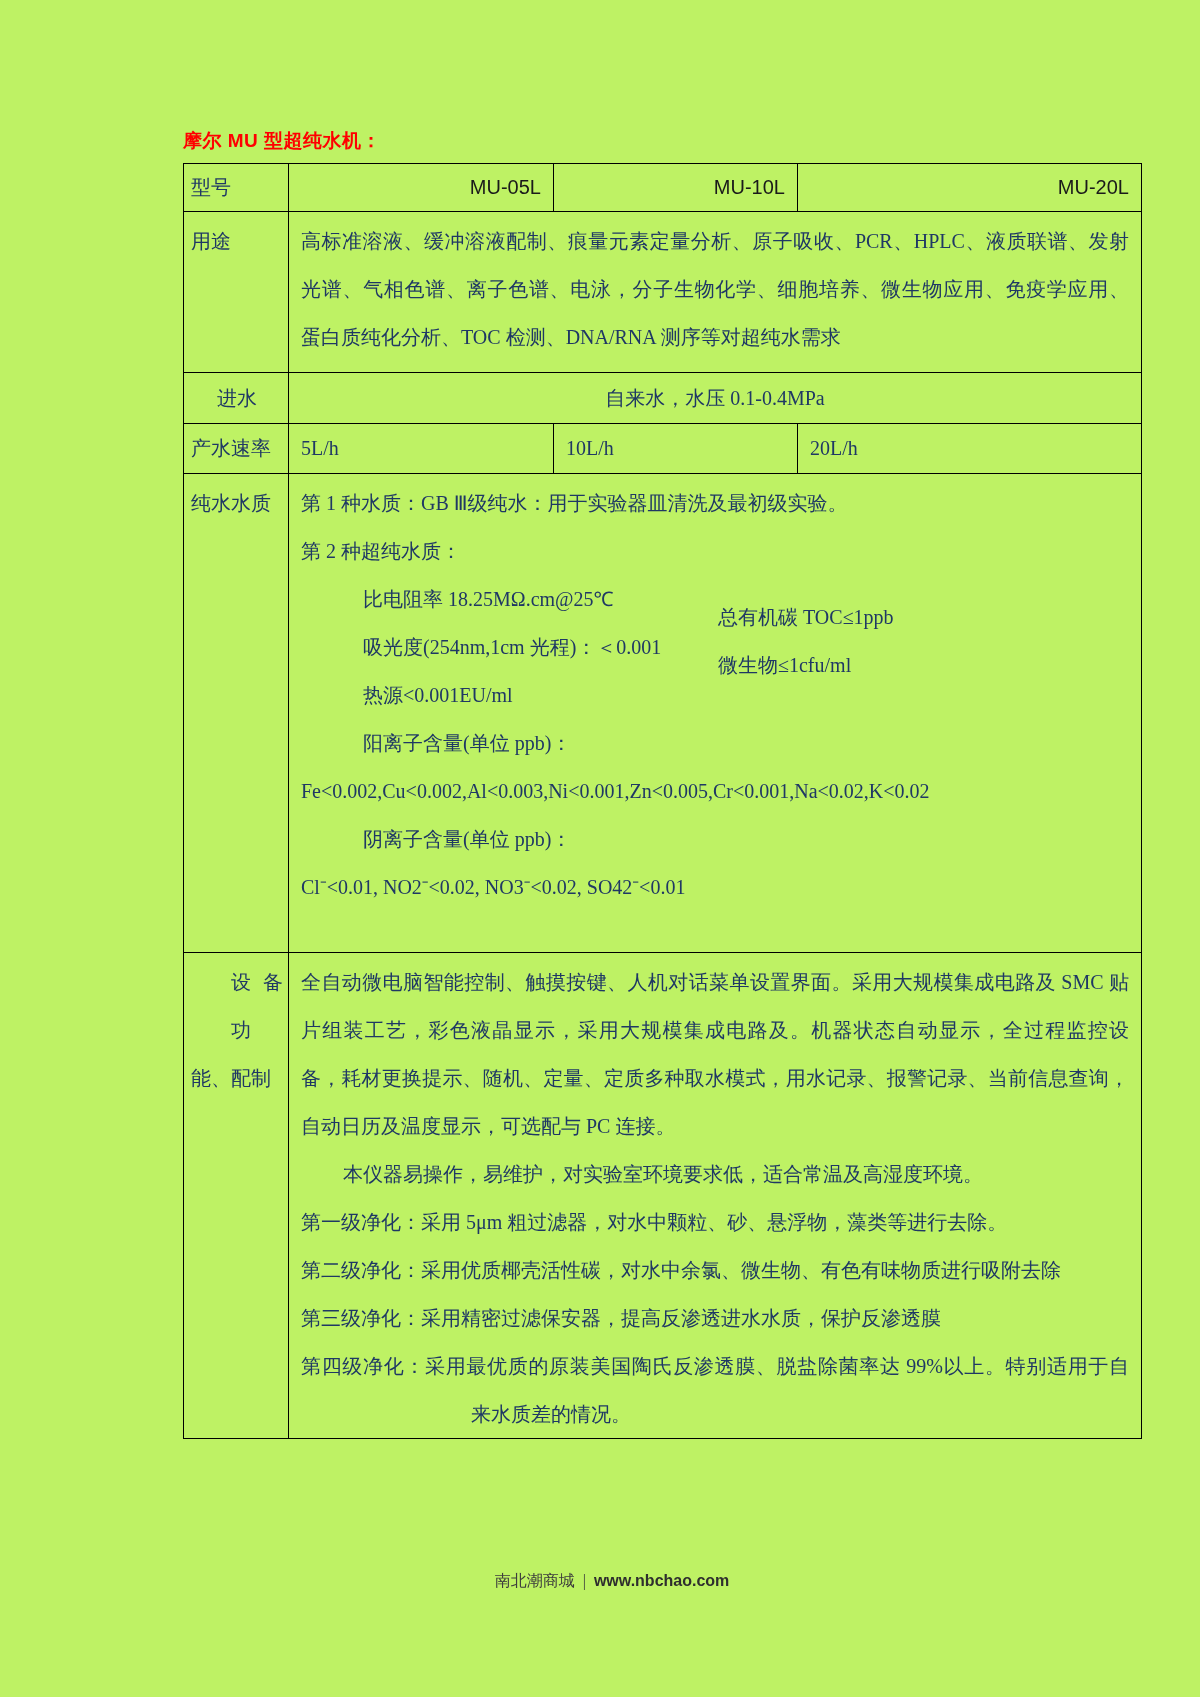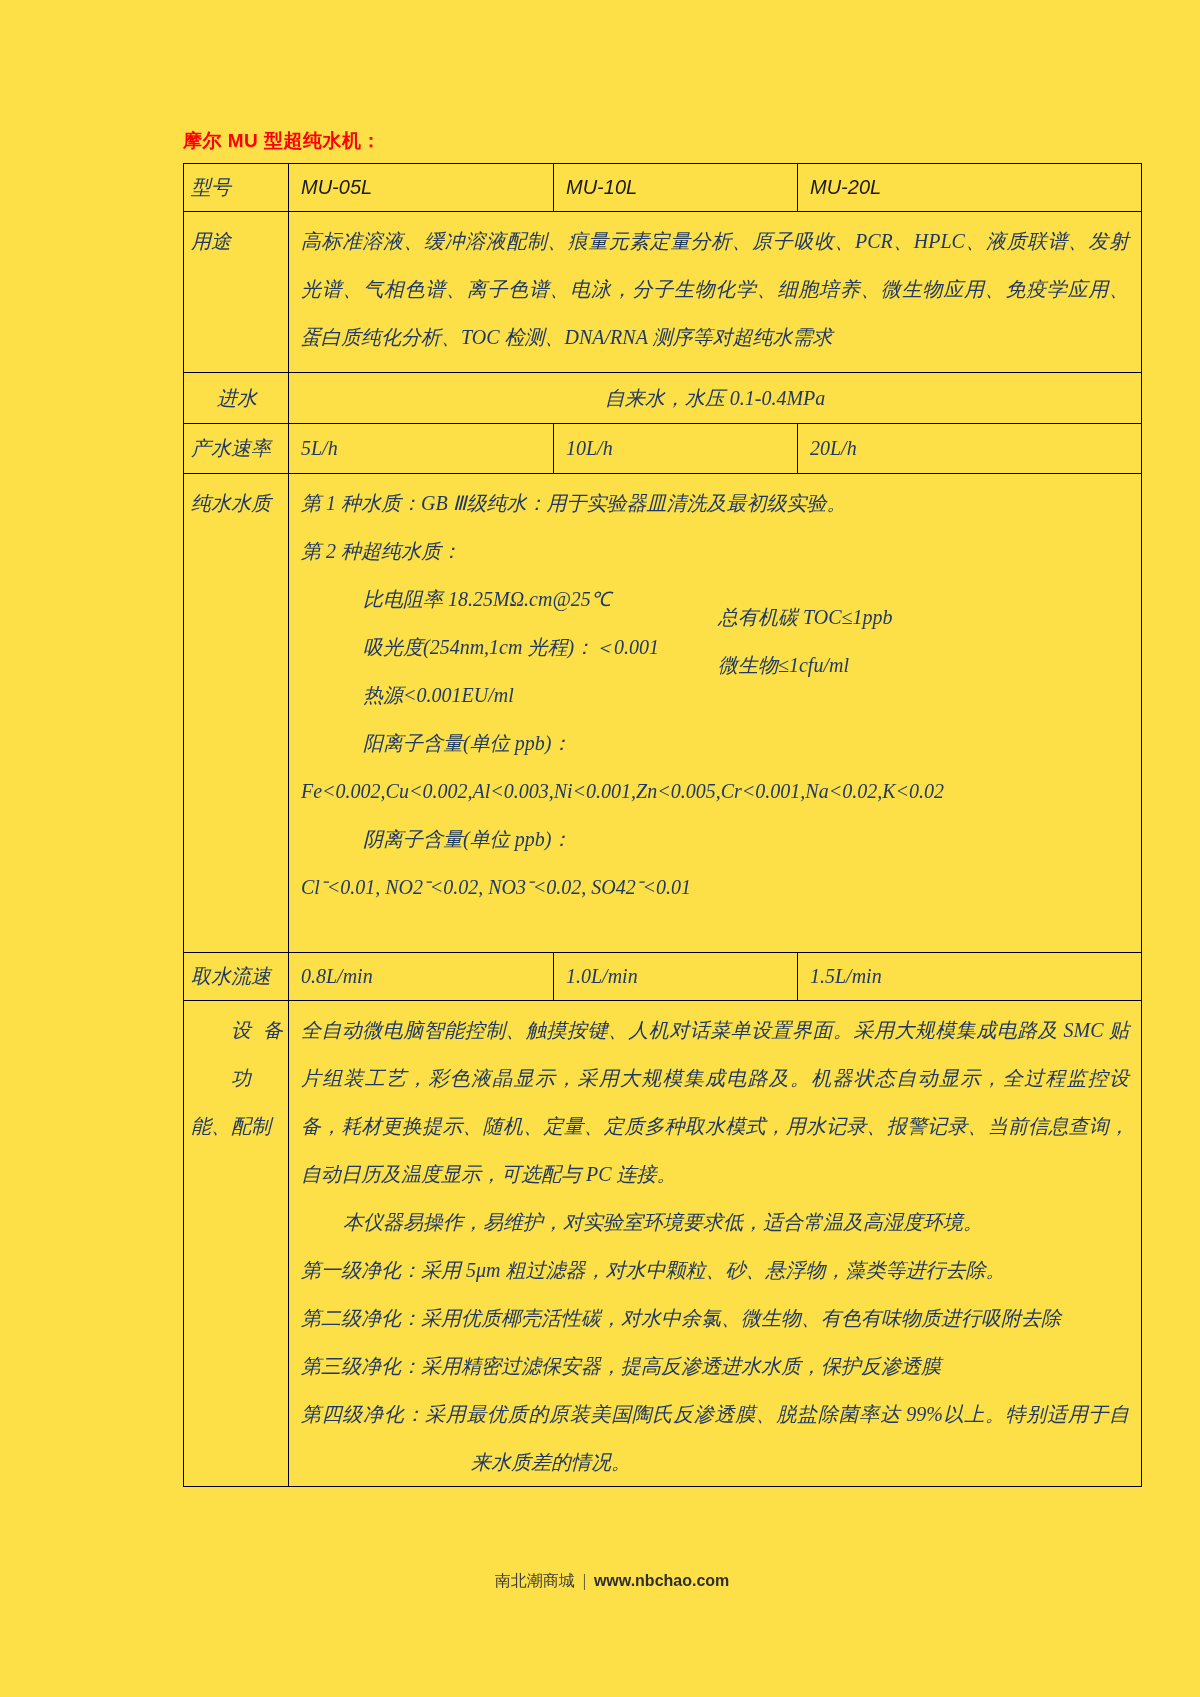--- a/index.html
+++ b/index.html
@@ -1,44 +1,44 @@
 <!DOCTYPE html>
 <html><head>
 <meta charset="utf-8">
 <style>
   html,body { margin:0; padding:0; background:#ffffff; }
   .page {
     position:relative; width:1200px; height:1697px;
-    background:#fde047; overflow:hidden;
+    background:#bef264; overflow:hidden;
     font-family:"Liberation Serif", serif;
   }
   .doc-title {
     position:absolute; left:183px; top:129px; margin:0;
     font-family:"Liberation Sans", sans-serif;
     font-weight:bold; font-size:19px; line-height:24px;
     color:#FF0000; letter-spacing:0.5px; white-space:nowrap;
   }
   .spec-table {
     position:absolute; left:183px; top:163px; width:958px;
     border-collapse:collapse; table-layout:fixed;
     color:#1F3864; font-size:20px;
   }
   .spec-table td {
     border:1px solid #000000;
-    padding:0 12px; vertical-align:middle; overflow:hidden;font-style:italic;
+    padding:0 12px; vertical-align:middle; overflow:hidden;
   }
   td.lbl { padding:0 5px 0 7px; }
   .cell-top { vertical-align:top !important; padding-top:5px !important; }
   .line { line-height:48px; position:relative; white-space:nowrap; }
   .fill { text-align:justify; text-align-last:justify; text-justify:inter-character; white-space:normal; }
   .ind  { padding-left:62px; }   
   .ind2 { padding-left:42px; }   
   .ind3 { padding-left:170px; }  
   .wq2  { position:absolute; left:417px; top:18px; line-height:48px; }
-  .model-val { font-family:"Liberation Sans", sans-serif; color:#1a1a1a; }
+  .model-val { font-family:"Liberation Sans", sans-serif; color:#1a1a1a;text-align:right; }
   tr.r-model    td { height:47px; }
   tr.r-usage    td { height:155px; }
   tr.r-inlet    td { height:50px;text-align:center; }
   tr.r-power    td { height:48px; }
   tr.r-rate     td { height:49px; }
   tr.r-quality  td { height:473px; }
   tr.r-flow     td { height:47px; }
   tr.r-features td { height:473px; }
   .lbl-line { line-height:48px; }
   .lbl-just { text-align:justify; text-align-last:justify; text-justify:inter-character;margin-left:40px; }
@@ -112,26 +112,20 @@
           <span class="wq2">微生物≤1cfu/ml</span>
         </div>
         <div class="line ind">热源&lt;0.001EU/ml</div>
         <div class="line ind">阳离子含量(单位 ppb)：</div>
         <div class="line">Fe&lt;0.002,Cu&lt;0.002,Al&lt;0.003,Ni&lt;0.001,Zn&lt;0.005,Cr&lt;0.001,Na&lt;0.02,K&lt;0.02</div>
         <div class="line ind">阴离子含量(单位 ppb)：</div>
         <div class="line">Cl⁻&lt;0.01, NO2⁻&lt;0.02, NO3⁻&lt;0.02, SO42⁻&lt;0.01</div>
       </td>
     </tr>
 
-    <tr class="r-flow">
-      <td class="lbl">取水流速</td>
-      <td>0.8L/min</td>
-      <td>1.0L/min</td>
-      <td>1.5L/min</td>
-    </tr>
 
     <tr class="r-features">
       <td class="lbl cell-top">
         <div class="lbl-line lbl-just">设 备 功</div>
         <div class="lbl-line">能、配制</div>
       </td>
       <td colspan="3" class="cell-top">
         <div class="line fill">全自动微电脑智能控制、触摸按键、人机对话菜单设置界面。采用大规模集成电路及 SMC 贴</div>
         <div class="line fill">片组装工艺，彩色液晶显示，采用大规模集成电路及。机器状态自动显示，全过程监控设</div>
         <div class="line fill">备，耗材更换提示、随机、定量、定质多种取水模式，用水记录、报警记录、当前信息查询，</div>

